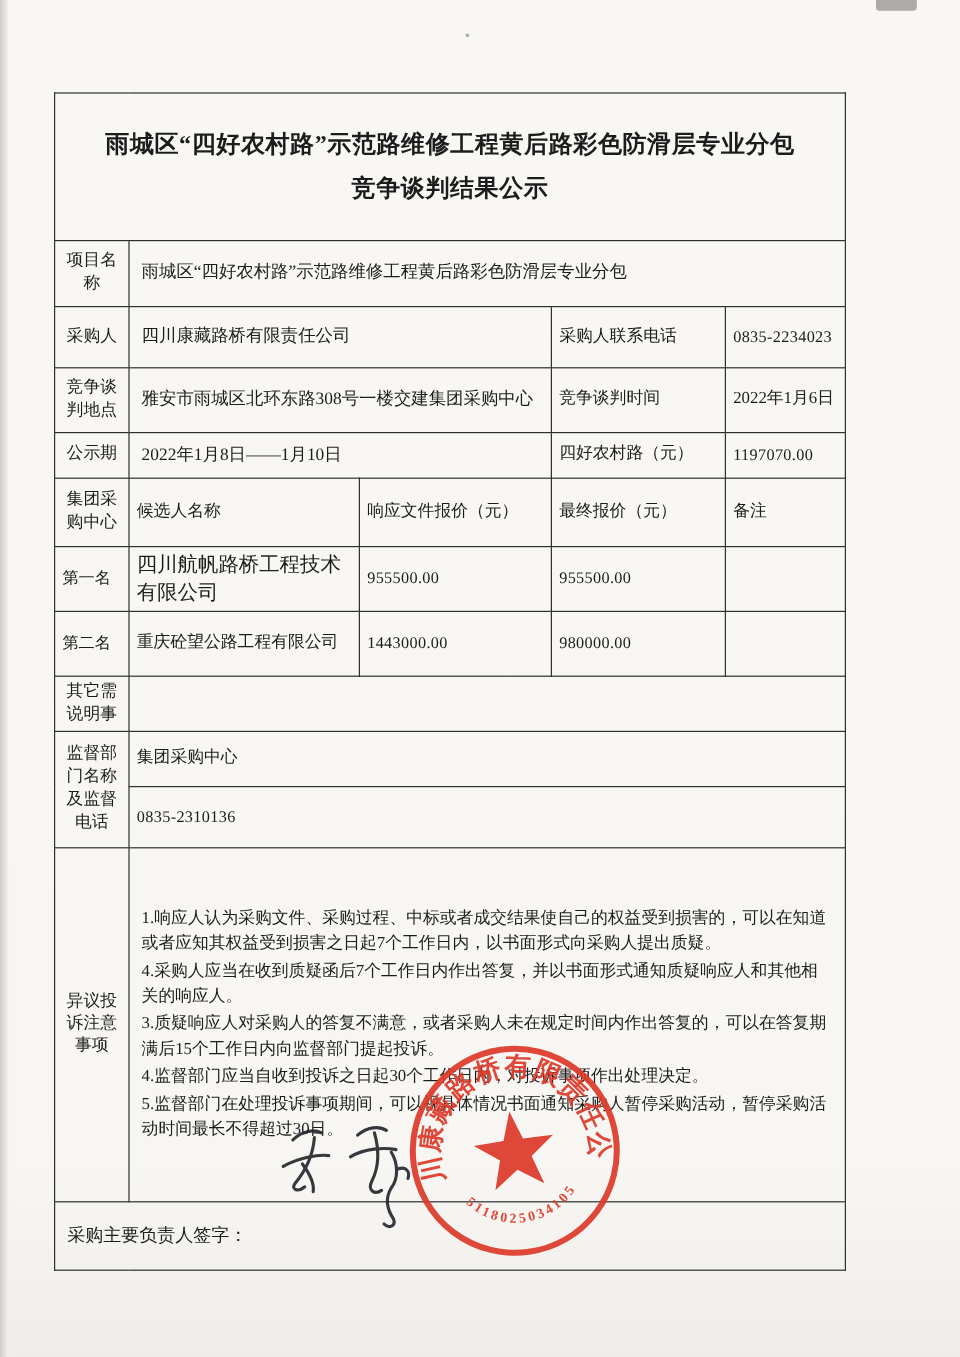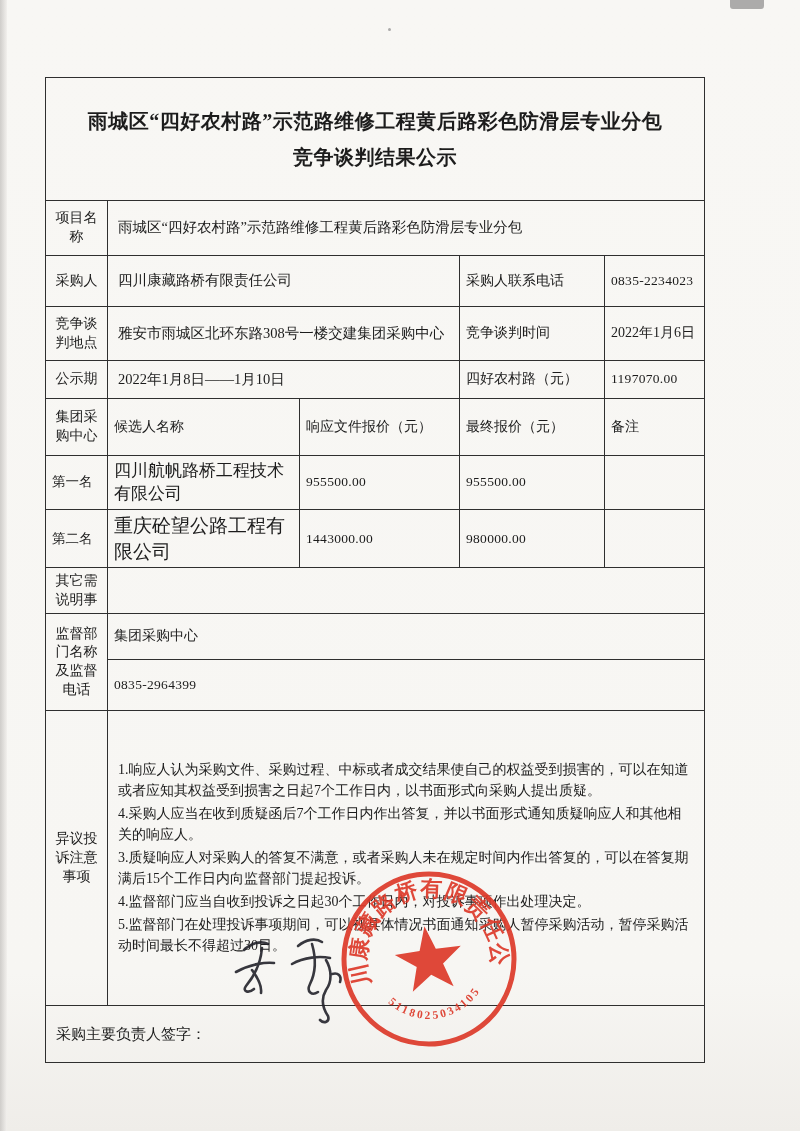--- a/index.html
+++ b/index.html
@@ -115,37 +115,37 @@
     <tr>
       <td class="center" style="height:47px;font-size:13.5px">第一名</td>
       <td class="center" style="font-size:17px">四川航帆路桥工程技术有限公司</td>
       <td class="num">955500.00</td>
       <td class="num">955500.00</td>
       <td class="center"></td>
     </tr>
 
     <tr>
       <td class="center" style="height:47px;font-size:13.5px">第二名</td>
-      <td class="center" style="font-size:19px">重庆砼望公路工程有限公司</td>
+      <td class="center" style="font-size:14px">重庆砼望公路工程有限公司</td>
       <td class="num">1443000.00</td>
       <td class="num">980000.00</td>
       <td class="center"></td>
     </tr>
 
     <tr>
       <td class="lbl" style="height:39px">其它需说明事</td>
       <td class="val" colspan="4"></td>
     </tr>
 
     <tr>
       <td class="lbl lbl-center" rowspan="2">监督部门名称及监督电话</td>
       <td class="center" colspan="4" style="height:39px">集团采购中心</td>
     </tr>
     <tr>
-      <td class="num" colspan="4" style="height:44px">0835-2964399</td>
+      <td class="num" colspan="4" style="height:44px">0835-2310136</td>
     </tr>
 
     <tr>
       <td class="lbl" style="height:288px">异议投诉注意事项</td>
       <td class="obj-cell" colspan="4">
         <div class="obj-text">
           <div>1.响应人认为采购文件、采购过程、中标或者成交结果使自己的权益受到损害的，可以在知道或者应知其权益受到损害之日起7个工作日内，以书面形式向采购人提出质疑。</div>
           <div>4.采购人应当在收到质疑函后7个工作日内作出答复，并以书面形式通知质疑响应人和其他相关的响应人。</div>
           <div>3.质疑响应人对采购人的答复不满意，或者采购人未在规定时间内作出答复的，可以在答复期满后15个工作日内向监督部门提起投诉。</div>
           <div>4.监督部门应当自收到投诉之日起30个工作日内，对投诉事项作出处理决定。</div>

